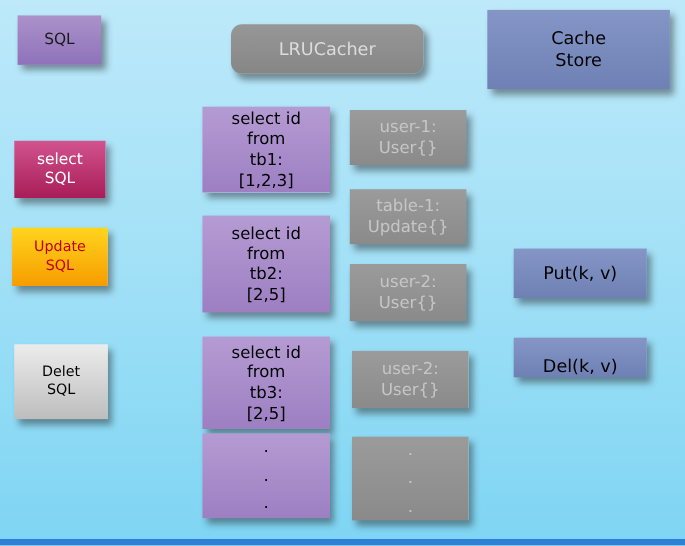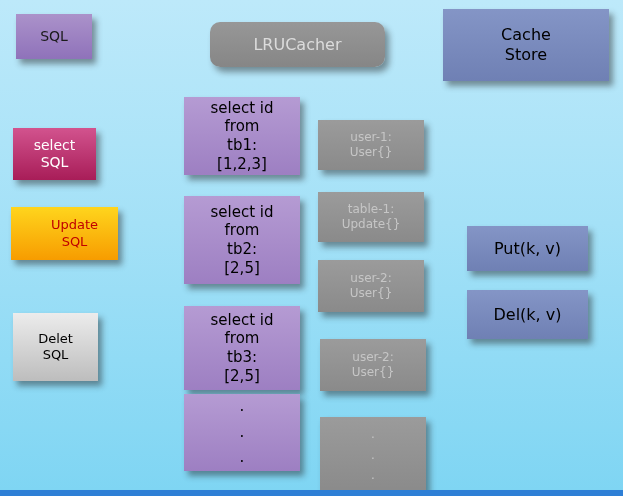--- a/index.html
+++ b/index.html
@@ -38,39 +38,37 @@
     font-size: 15px;
   }
   .gray-header {
     background: linear-gradient(180deg, #979797 0%, #868686 100%);
     color: #dcdcdc;
     font-size: 16px;
   }
   .gray {
     background: linear-gradient(180deg, #9b9b9b 0%, #8a8a8a 100%);
     color: #c6c6c6;
-    font-size: 12px;
-    margin-top: 20px;
+    font-size: 15px;
   }
   .slate {
     background: linear-gradient(180deg, #8495c6 0%, #6f80b4 100%);
     color: #000000;
     font-size: 16px;
   }
   .magenta {
     background: linear-gradient(180deg, #d2538e 0%, #a81d58 100%);
     color: #ffffff;
     font-size: 14px;
     margin-top: 24px;
   }
   .orange {
     background: linear-gradient(180deg, #ffd51d 0%, #f79c00 100%);
     color: #c00000;
     font-size: 13px;
-    padding-left: 20px;
   }
   .silver {
     background: linear-gradient(180deg, #ececec 0%, #bdbdbd 100%);
     color: #000000;
     font-size: 13px;
   }
   .dots .label {
     line-height: 1.7;
   }
   #bottom-bar {
@@ -166,19 +164,19 @@
     <span class="label">.
 .
 .</span>
   </div>
 
 
   <div class="box slate" style="left:467px; top:226px; width:121px; height:45px;">
     <span class="label">Put(k, v)</span>
   </div>
 
-  <div class="box slate" style="left:467px; top:290px; width:121px; height:49px;">
+  <div class="box slate" style="left:467px; top:307px; width:121px; height:36px;align-items:flex-end;">
     <span class="label">Del(k, v)</span>
   </div>
 
   <div id="bottom-bar"></div>
 
 </div>
 
 </body></html>

